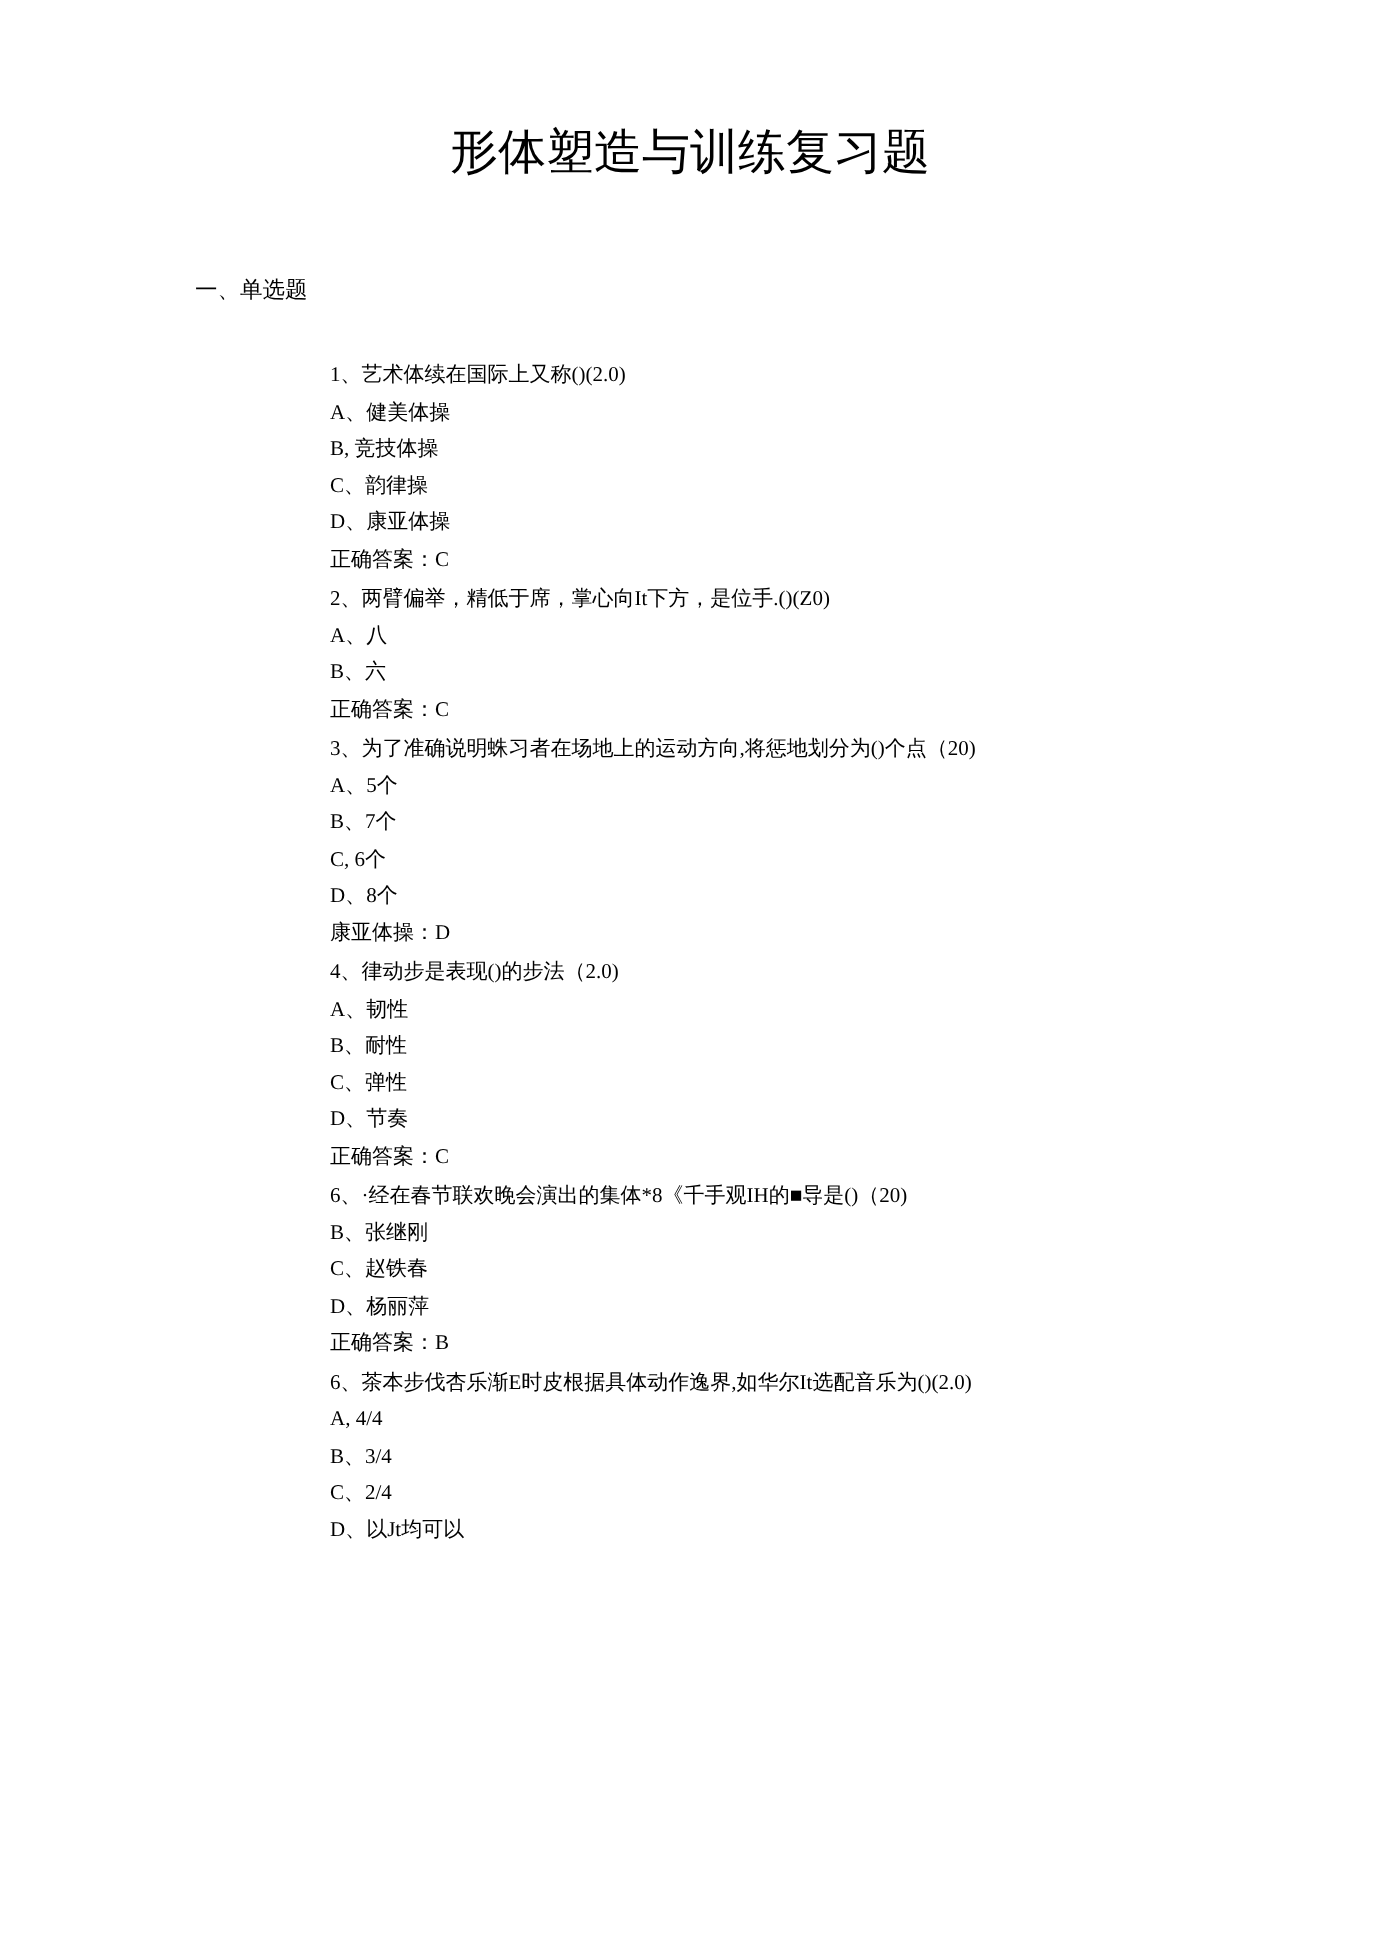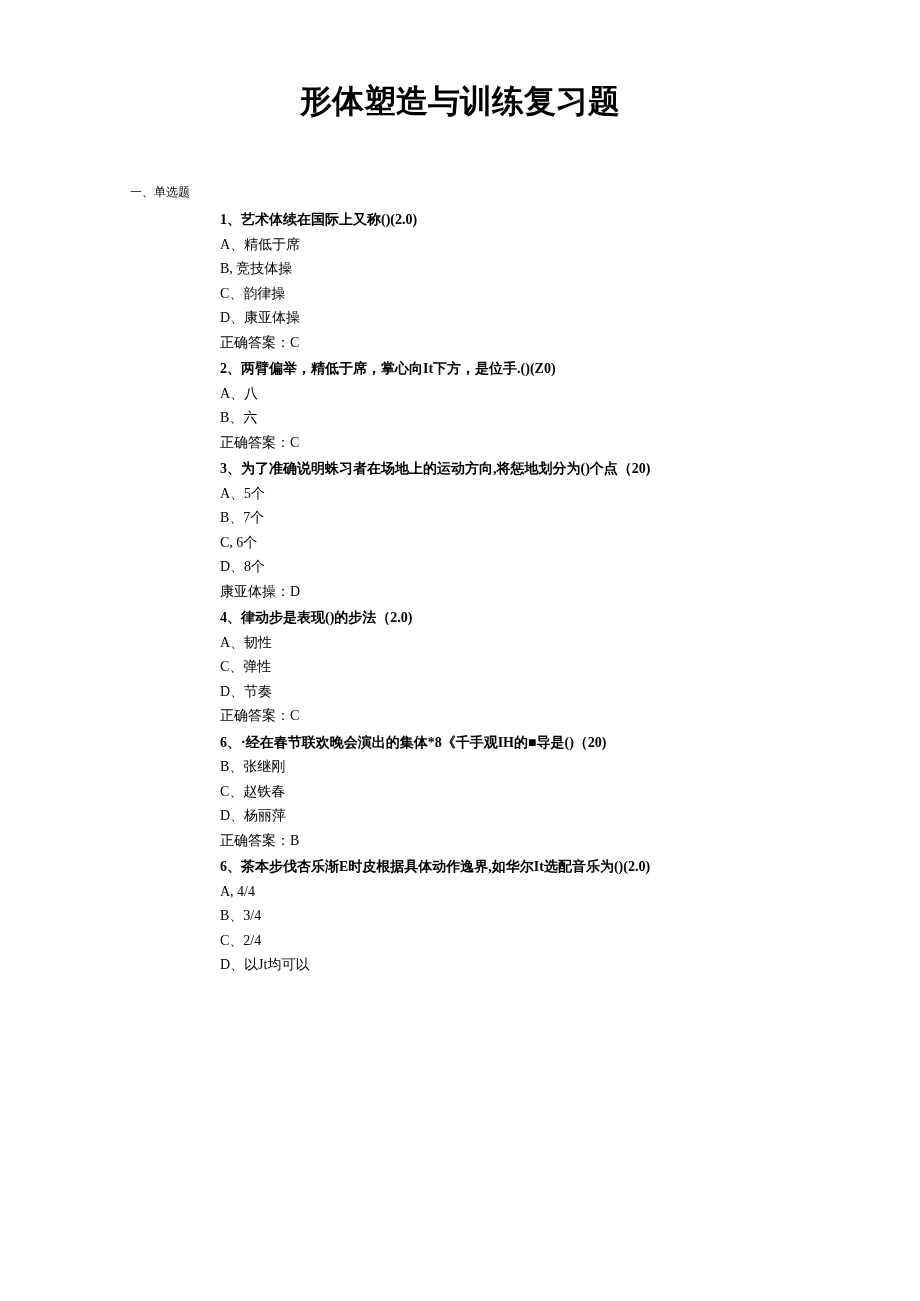--- a/index.html
+++ b/index.html
@@ -7,75 +7,76 @@
       width: 920px;
       min-height: 1301px;
       background: #ffffff;
       font-family: "SimSun", "宋体", serif;
       color: #000000;
       padding: 80px 100px 40px 100px;
     }
     .title {
       text-align: center;
       font-size: 32px;
-      font-weight: bold;
+      font-weight: normal;
       margin-bottom: 60px;
       font-family: "SimSun", "宋体", serif;
     }
     .section-header {
-      font-size: 12px;
-      margin-bottom: 7px;
+      font-size: 15px;
+      margin-bottom: 36px;
       margin-left: 30px;
     }
     .content {
       margin-left: 120px;
       font-size: 14px;
       line-height: 1.75;
     }
     .question-text {
-      font-weight: bold;
+      font-weight: normal;
       margin-top: 2px;
     }
     .option {
       margin-top: 0;
     }
     .answer {
       margin-bottom: 2px;
     }
   </style>
 </head>
 <body>
 
 <h1 class="title">形体塑造与训练复习题</h1>
 
 <div class="section-header">一、单选题</div>
 
 <div class="content">
 
   <div class="question-text"><span>1</span><span>、艺术体续在国际上又称()(2.0)</span></div>
-  <div class="option">A、精低于席</div>
+  <div class="option">A、健美体操</div>
   <div class="option">B, 竞技体操</div>
   <div class="option">C、韵律操</div>
   <div class="option">D、康亚体操</div>
   <div class="answer">正确答案：C</div>
 
   <div class="question-text"><span>2</span><span>、两臂偏举，精低于席，掌心向It下方，是位手.()(Z0)</span></div>
   <div class="option">A、八</div>
   <div class="option">B、六</div>
   <div class="answer">正确答案：C</div>
 
   <div class="question-text"><span>3</span><span>、为了准确说明蛛习者在场地上的运动方向,将惩地划分为()个点（20)</span></div>
   <div class="option">A、5个</div>
   <div class="option">B、7个</div>
   <div class="option">C, 6个</div>
   <div class="option">D、8个</div>
   <div class="answer">康亚体操：D</div>
 
   <div class="question-text"><span>4</span><span>、律动步是表现()的步法（2.0)</span></div>
   <div class="option">A、韧性</div>
+  <div class="option">B、耐性</div>
   <div class="option">C、弹性</div>
   <div class="option">D、节奏</div>
   <div class="answer">正确答案：C</div>
 
   <div class="question-text"><span>6</span><span>、·经在春节联欢晚会演出的集体*8《千手观IH的■导是()（20)</span></div>
   <div class="option">B、张继刚</div>
   <div class="option">C、赵铁春</div>
   <div class="option">D、杨丽萍</div>
   <div class="answer">正确答案：B</div>
 

